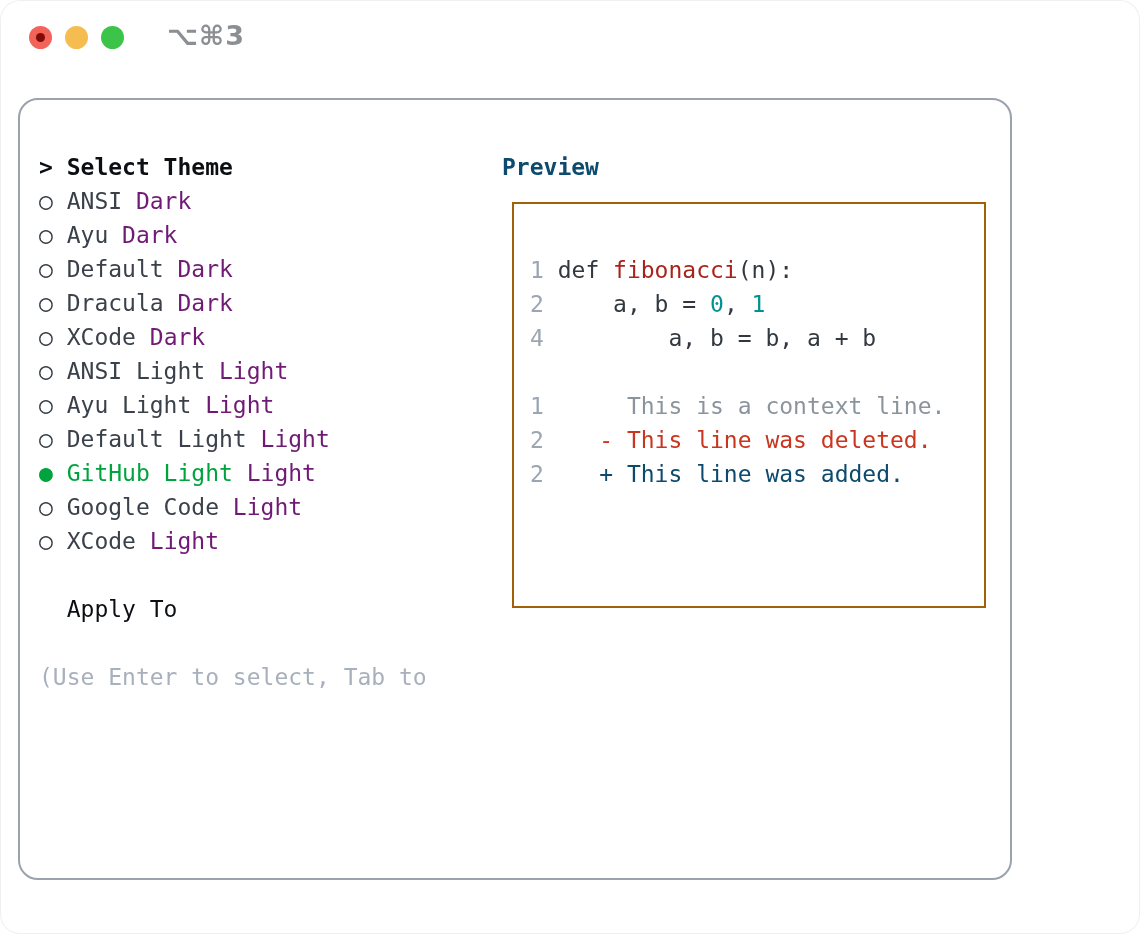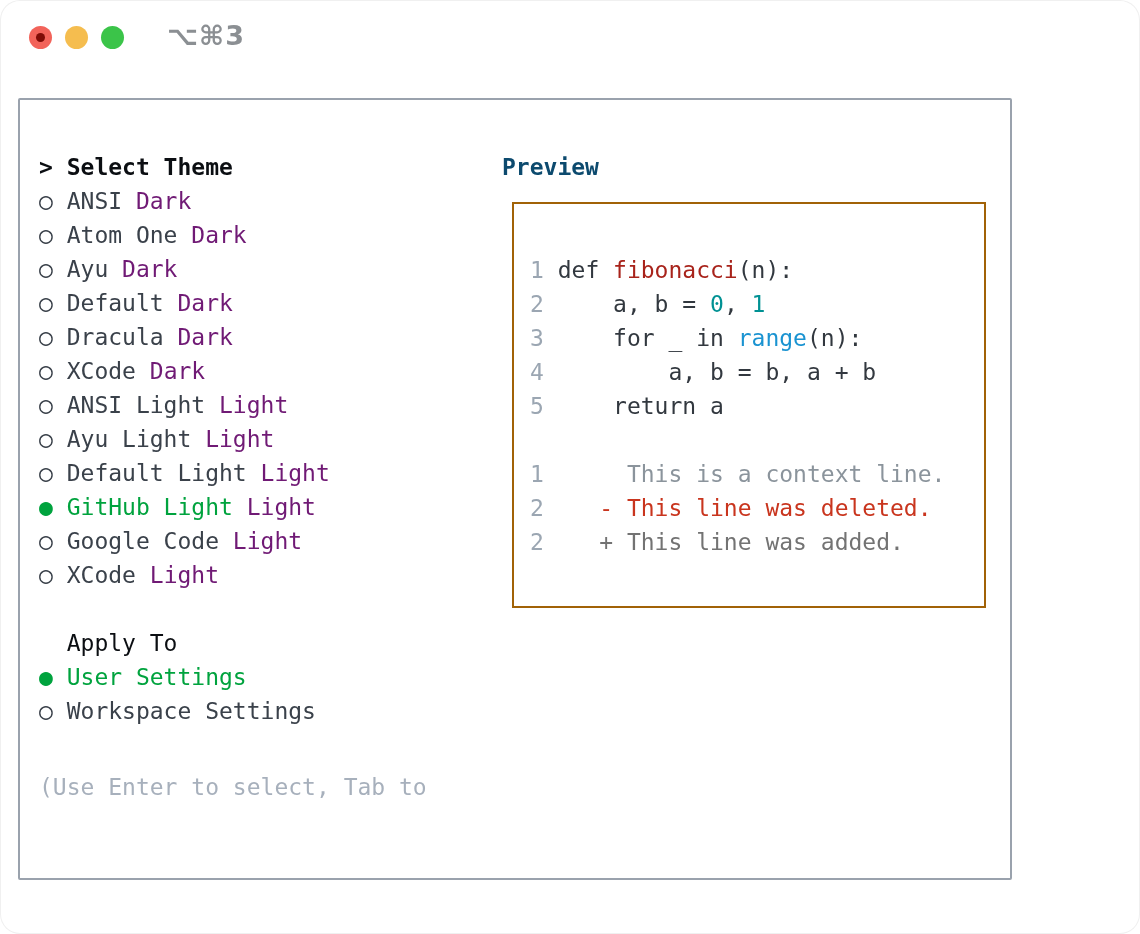--- a/index.html
+++ b/index.html
@@ -23,59 +23,59 @@
                 border-radius:50%; background:#7f0b06; }
   .win-title {
     position:absolute; left:167px; top:20px;
     font-family:"DejaVu Sans", sans-serif;
     font-size:27px; font-weight:bold; color:#8b8f93; letter-spacing:1px;
   }
 
   
   .panel {
     position:absolute; left:18px; top:98px; width:990px; height:778px;
-    border:2px solid #9aa2ad; border-radius:2px; background:#ffffff;
+    border:2px solid #9aa2ad; border-radius:20px; background:#ffffff;
   }
 
   
   .list-col {
     position:absolute; left:19px; top:50px;
     font-size:23px; line-height:34px; color:#3a414a;
   }
   .row { height:34px; white-space:pre; }
   .spacer { height:34px; }
   .marker { display:inline-block; width:2ch; white-space:pre; color:#3a414a; }
   .hdr .marker { color:#0b0e12; font-weight:bold; }
   .hdr .hname  { color:#0b0e12; font-weight:bold; }
   .apply-hdr .iname { color:#0b0e12; }
   .iname { color:#3a414a; }
   .tag   { color:#701a75; margin-left:1ch; }
   .row.selected .marker, .row.selected .iname { color:#00a33e; }
   .hint { color:#a7b0bc; }
-  .hint div { height:34px; line-height:34px; white-space:pre;margin-top:8px; }
+  .hint div { height:34px; line-height:34px; white-space:pre; }
 
   
   .preview-heading {
     position:absolute; left:482px; top:50px; height:34px; line-height:34px;
     font-size:23px; font-weight:bold; color:#0c4a6e;
   }
   .preview-box {
     position:absolute; left:492px; top:102px; width:470px; height:402px;
     border:2px solid #a16207; background:#ffffff; box-sizing:content-box;
   }
   .code-wrap { padding:49px 0 0 16px; }
   .code-line { height:34px; line-height:34px; font-size:23px; white-space:pre; }
   .lineno { display:inline-block; width:2ch; white-space:pre; color:#9ba6b2; }
   .tok-plain   { color:#32383f; }
   .tok-func    { color:#a8231b; }
   .tok-number  { color:#009193; }
   .tok-builtin { color:#1a93d1; }
   .tok-ctx { color:#8b949c; }
   .tok-del { color:#c9351e; }
-  .tok-add { color:#737373;margin-top:20px; }
+  .tok-add { color:#0c4a6e;margin-top:20px; }
 </style>
 </head>
 <body>
 
 <div class="window">
 
   <div>
     <span class="dot dot-red">
       <span class="dot-inner"></span>
     </span>
@@ -84,57 +84,50 @@
     <span class="win-title">⌥⌘3</span>
   </div>
 
   <div class="panel">
 
     <div class="list-col">
       <div class="row hdr"><span class="marker">&gt;</span><span class="hname">Select Theme</span></div>
 
       <div id="theme-items">
           <div class="row"><span class="marker">○</span><span class="iname">ANSI</span><span class="tag">Dark</span></div>
-          <div class="row"><span class="marker">○</span><span class="iname">Atom One</span><span class="tag">Dark</span></div>
           <div class="row"><span class="marker">○</span><span class="iname">Ayu</span><span class="tag">Dark</span></div>
           <div class="row"><span class="marker">○</span><span class="iname">Default</span><span class="tag">Dark</span></div>
           <div class="row"><span class="marker">○</span><span class="iname">Dracula</span><span class="tag">Dark</span></div>
           <div class="row"><span class="marker">○</span><span class="iname">XCode</span><span class="tag">Dark</span></div>
           <div class="row"><span class="marker">○</span><span class="iname">ANSI Light</span><span class="tag">Light</span></div>
           <div class="row"><span class="marker">○</span><span class="iname">Ayu Light</span><span class="tag">Light</span></div>
           <div class="row"><span class="marker">○</span><span class="iname">Default Light</span><span class="tag">Light</span></div>
           <div class="row selected"><span class="marker">●</span><span class="iname">GitHub Light</span><span class="tag">Light</span></div>
           <div class="row"><span class="marker">○</span><span class="iname">Google Code</span><span class="tag">Light</span></div>
           <div class="row"><span class="marker">○</span><span class="iname">XCode</span><span class="tag">Light</span></div>
         </div>
 
       <div class="spacer"></div>
 
       <div class="row apply-hdr"><span class="marker"> </span><span class="iname">Apply To</span></div>
 
-      <div id="apply-items">
-          <div class="row selected"><span class="marker">●</span><span class="iname">User Settings</span></div>
-          <div class="row"><span class="marker">○</span><span class="iname">Workspace Settings</span></div>
-        </div>
 
       <div class="spacer"></div>
 
       <div class="hint">
         <div>(Use Enter to select, Tab to</div>
       </div>
     </div>
 
     <div class="preview-heading">Preview</div>
     <div class="preview-box">
       <div class="code-wrap" id="code-lines">
           <div class="code-line"><span class="lineno">1</span><span class="tok-plain">def </span><span class="tok-func">fibonacci</span><span class="tok-plain">(n):</span></div>
           <div class="code-line"><span class="lineno">2</span><span class="tok-plain">    a, b = </span><span class="tok-number">0</span><span class="tok-plain">, </span><span class="tok-number">1</span></div>
-          <div class="code-line"><span class="lineno">3</span><span class="tok-plain">    for _ in </span><span class="tok-builtin">range</span><span class="tok-plain">(n):</span></div>
           <div class="code-line"><span class="lineno">4</span><span class="tok-plain">        a, b = b, a + b</span></div>
-          <div class="code-line"><span class="lineno">5</span><span class="tok-plain">    return a</span></div>
           <div class="code-line"><span class="lineno"></span></div>
           <div class="code-line"><span class="lineno">1</span><span class="tok-ctx">     This is a context line.</span></div>
           <div class="code-line"><span class="lineno">2</span><span class="tok-del">   - This line was deleted.</span></div>
           <div class="code-line"><span class="lineno">2</span><span class="tok-add">   + This line was added.</span></div>
         </div>
     </div>
 
   </div>
 </div>
 

